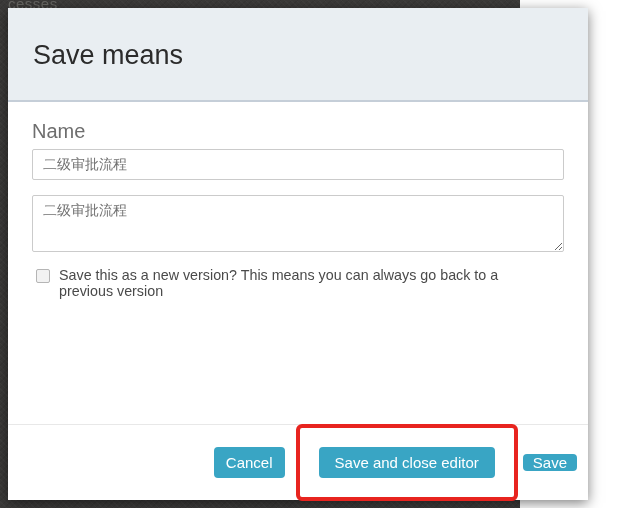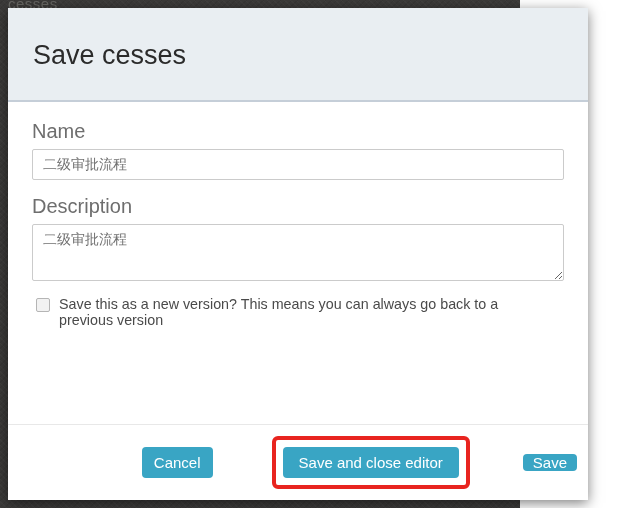--- a/index.html
+++ b/index.html
@@ -117,65 +117,63 @@
     bottom: 0;
     box-sizing: border-box;
     width: 100%;
     height: 76px;
     background: #ffffff;
     border-top: 1px solid #e8e8e8;
     display: flex;
     justify-content: flex-end;
     align-items: center;
     padding-right: 11px;
-    gap: 48px;
   }
   .btn {
     background: #39a5c4;
     border: none;
     border-radius: 4px;
     color: #ffffff;
     font-size: 15px;
     font-family: inherit;
     padding: 0 10px;
     cursor: pointer;
     white-space: nowrap;
   }
   .btn-cancel { padding: 7px 12px; }
   .btn-save-close { padding: 7px 16px; }
   .annotation-box {
     display: inline-flex;
     border: 4px solid #e8241f;
     border-radius: 6px;
-    padding: 7px;
+    padding: 19px;
     margin: 0 5px 0 11px;
   }
 </style>
 </head>
 <body>
 
 <div class="backdrop">
   <div class="bg-text">cesses</div>
 
   <div class="modal">
 
     <div class="modal-header">
-      <h2 class="modal-title">Save cesses</h2>
+      <h2 class="modal-title">Save means</h2>
     </div>
 
     <div class="modal-body">
 
       <div class="form-group">
         <label class="form-label">Name</label>
         <input type="text" class="form-input" value="二级审批流程" style="">
       </div>
 
 
       <div class="form-group">
-        <label class="form-label">Description</label>
         <textarea class="form-textarea" style="">二级审批流程</textarea>
       </div>
 
       <label class="checkbox-row">
         <input type="checkbox" style="">
         <span>Save this as a new version? This means you can always go back to a previous version</span>
       </label>
 
     </div>
 

